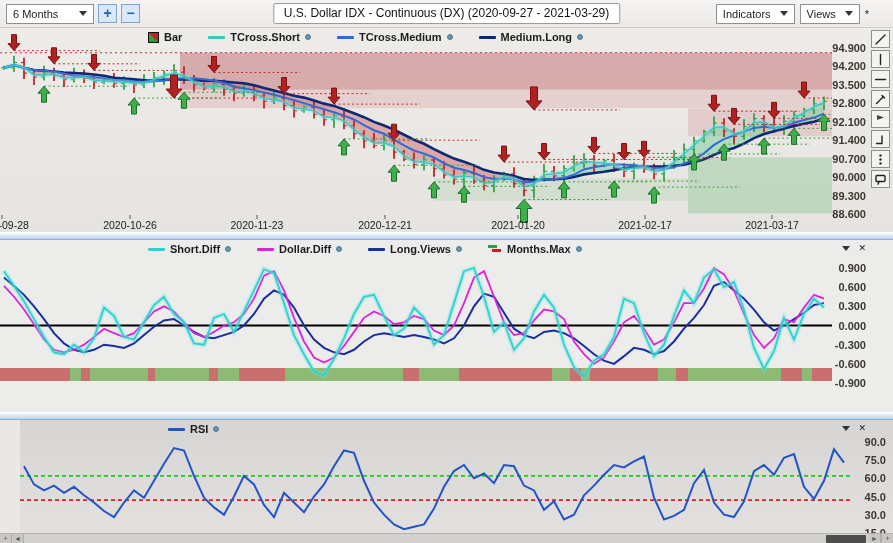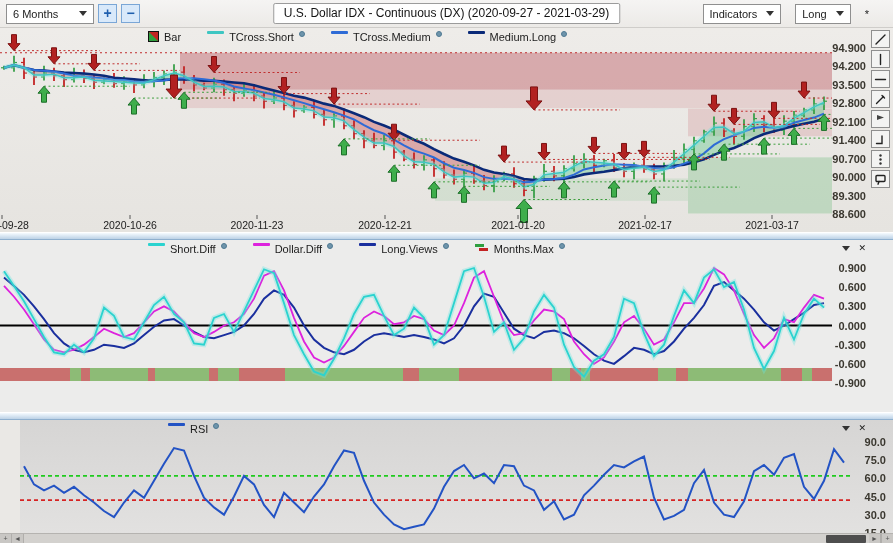--- a/index.html
+++ b/index.html
@@ -6,36 +6,36 @@
   body { font-family: "Liberation Sans", sans-serif; background: #888; }
   .window { position: relative; width: 893px; height: 543px; background: #eae8e5; overflow: hidden; }
 
   
   .toolbar { height: 28px; background: linear-gradient(#f5f4f3,#eceae7); border-bottom: 1px solid #cfcdca; position: relative; display: flex; align-items: center; padding: 0 6px; }
   .combo { display: inline-flex; align-items: center; justify-content: space-between; background: #fff; border: 1px solid #8f8f8f; height: 20px; font-size: 11px; padding: 0 6px; color: #222; cursor: default; }
   .combo .caret { width: 0; height: 0; border-left: 4px solid transparent; border-right: 4px solid transparent; border-top: 5px solid #333; margin-left: 9px; }
   .range-combo { width: 88px; }
   .tool-btn { width: 19px; height: 19px; margin-left: 4px; background: #d9e9fa; border: 1px solid #7aa6d6; color: #1f5fae; font-weight: bold; font-size: 14px; line-height: 15px; text-align: center; }
   .title-box { position: absolute; left: 50%; transform: translateX(-50%); top: 3px; height: 21px; line-height: 19px; background: #fefefe; border: 1px solid #9b9b9b; border-radius: 2px; font-size: 12px; padding: 0 10px; color: #131313; white-space: nowrap; }
-  .toolbar-right { margin-left: auto; display: flex; align-items: center; gap: 14px; padding-right: 18px; }
+  .toolbar-right { margin-left: auto; display: flex; align-items: center; gap: 5px; padding-right: 18px; }
   .views-star { font-size: 11px; color: #222; }
 
   
   .panel { position: relative; }
   #panel-main { height: 204px; background: linear-gradient(#eeece9,#e6e4e0); }
   #panel-mid  { height: 172px; background: #ececeb; }
   #panel-rsi  { height: 133px; background: linear-gradient(#d6d5d4,#e4e3e2); margin-left: 20px; }
   .separator { height: 8px; background: linear-gradient(#f6fbff,#bdd2e6); border-top: 1px solid #ffffff; border-bottom: 1px solid #8fb0cf; }
   .panel svg { position: absolute; left: 0; top: 0; }
   svg text.tick  { font: 700 11px "Liberation Sans", sans-serif; fill: #3a372f; }
   svg text.xtick { font: 400 10.5px "Liberation Sans", sans-serif; fill: #222; }
 
   
   .legend { position: absolute; top: 3px; left: 148px; display: flex; gap: 26px; align-items: center; z-index: 5; font-size: 11px; color: #1c1c1c; }
-  .legend-item { display: flex; gap: 5px; }
+  .legend-item { display: flex; align-items: center; gap: 5px; font-weight: bold; }
   .line-swatch { width: 17px; height: 3px; border-radius: 1px; }
   .info-dot { width: 6px; height: 6px; border-radius: 50%; background: #6e94ab; border: 1px solid #4f7992; }
   .bar-swatch { width: 11px; height: 11px; border: 1px solid #111; background: linear-gradient(45deg,#2f9e3f 46%,#c32222 54%); }
   .neural-swatch { width: 14px; height: 10px; position: relative; }
   .neural-swatch i { position: absolute; display: block; height: 3px; width: 9px; }
   .neural-swatch .g { left: 0; top: 1px; background: #2f9e3f; }
   .neural-swatch .r { left: 4px; top: 5px; background: #c32222; }
   .c-short { background: #3ec6c2; } .c-med { background: #2e6bd6; } .c-long { background: #0a2a78; }
   .c-sdiff { background: #2bd3cf; } .c-mdiff { background: #dd22dd; } .c-ldiff { background: #1a2f9e; }
   .c-rsi { background: #2353c4; }
@@ -68,21 +68,21 @@
     </div>
     <button class="tool-btn">+</button>
     <button class="tool-btn">−</button>
     <div class="title-box">U.S. Dollar IDX - Continuous (DX) (2020-09-27 - 2021-03-29)</div>
     <div class="toolbar-right">
       <div class="combo">
         <span>Indicators</span>
         <span class="caret"></span>
       </div>
       <div class="combo">
-        <span>Long</span>
+        <span>Views</span>
         <span class="caret"></span>
       </div>
       <span class="views-star">*</span>
     </div>
   </div>
 
   <section class="panel" id="panel-main">
     <div class="legend">
       <div class="legend-item">
         <span class="bar-swatch"></span>

